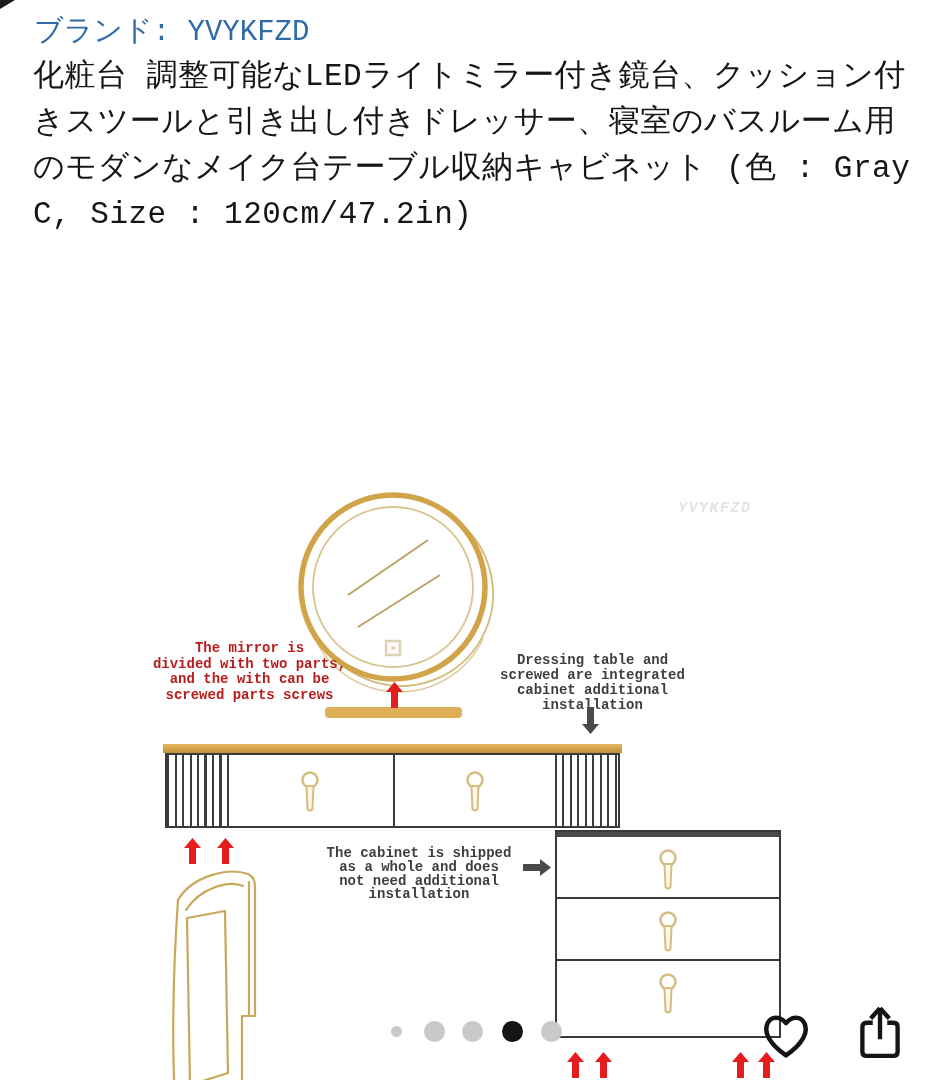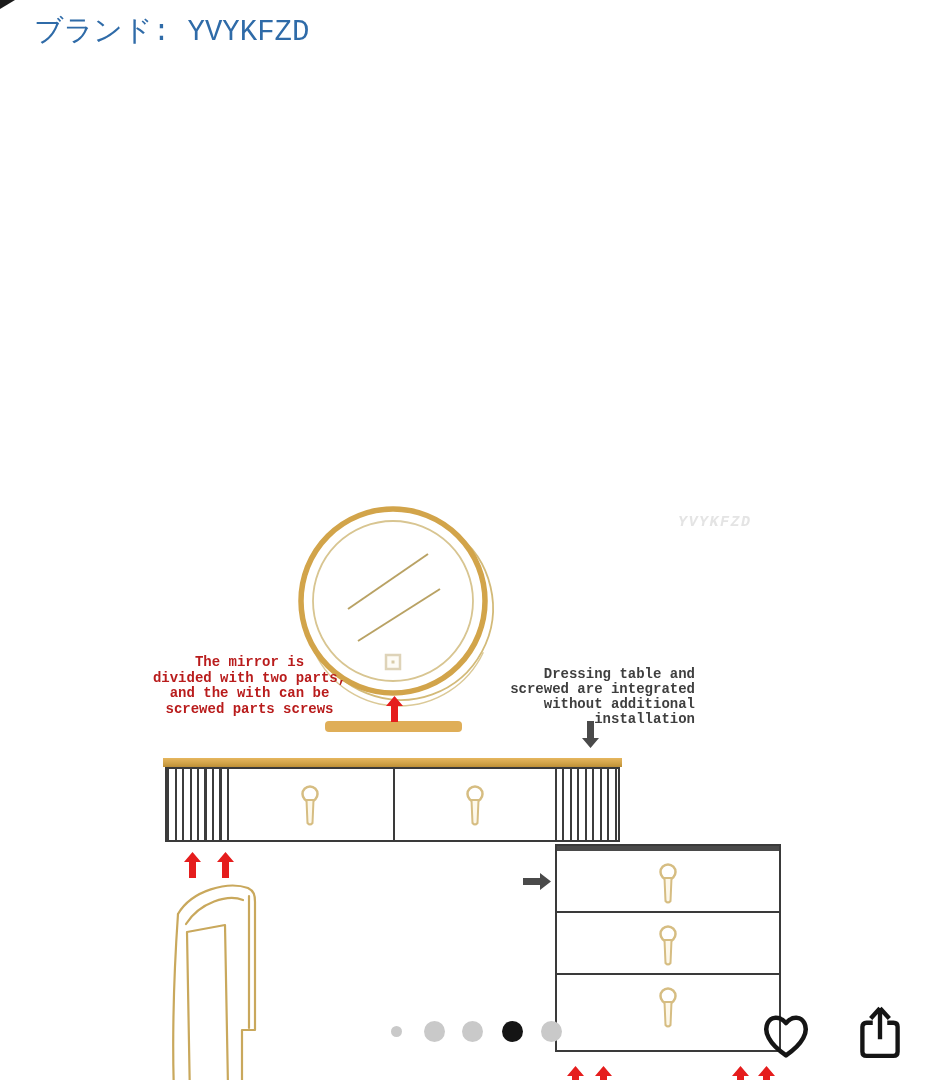--- a/index.html
+++ b/index.html
@@ -8,21 +8,21 @@
     font-family:Liberation Mono, monospace;
     padding-left:30px;
   }
   
   .corner-mark{position:absolute;left:0;top:0;width:15px;height:9px;background:#1b1b1b;
     clip-path:polygon(0 0,100% 0,0 100%);}
   .brand-link{position:absolute;left:34px;top:11px;font-size:29px;color:#2f6ba8;text-decoration:none;}
   .product-title{position:absolute;left:33px;top:54px;width:886px;font-size:31px;line-height:46px;
     color:#161616;font-weight:400;margin:0;letter-spacing:0.5px;}
   
-  .carousel{position:absolute;left:0;top:244px;width:946px;height:730px;background:#fff;}
+  .carousel{position:absolute;left:0;top:230px;width:946px;height:730px;background:#fff;}
   .watermark{position:absolute;left:678px;top:270px;font-size:15px;font-style:italic;font-weight:700;
     color:#e4e4e4;letter-spacing:1.5px;}
   .abs{position:absolute;}
   .note{position:absolute;font-size:14px;line-height:15.5px;font-weight:700;text-align:center;}
   .note span{display:block;}
   .note.red{color:#b91c1c;}
   .note.dark{color:#3f3f3f;font-size:14px;line-height:13.8px;}
   
   .table-top{position:absolute;left:163px;top:514px;width:459px;height:9px;
     background:linear-gradient(180deg,#e6b65e 0%,#d2a44a 55%,#bd8f36 100%);}
@@ -49,20 +49,21 @@
   .right-border{position:absolute;right:0;top:0;width:3px;height:1080px;background:#2c2c2c;}
 </style>
 </head>
 <body>
 
 <div class="screen">
 
   <div class="corner-mark"></div>
 
   <a class="brand-link" href="#">ブランド: YVYKFZD</a>
+  <p class="product-title">化粧台 調整可能なLEDライトミラー付き鏡台、クッション付きスツールと引き出し付きドレッサー、寝室のバスルーム用のモダンなメイク台テーブル収納キャビネット (色 : Gray C, Size : 120cm/47.2in)</p>
 
   <div class="carousel">
 
     <div class="watermark">YVYKFZD</div>
 
     <svg class="abs" style="left:283px;top:252px;" width="225" height="235">
       <path d="M 170.8 36.6 A 92 92 0 1 1 29.1 88.2" fill="none" stroke="#d3ba78" stroke-width="1.8"></path>
       <path d="M 200.3 156.3 A 93 93 0 0 1 31.7 156.3" fill="none" stroke="#dbc997" stroke-width="1.5"></path>
       <circle cx="110" cy="105" r="92" fill="#fff" stroke="#d2a44a" stroke-width="5.5"></circle>
       <circle cx="110" cy="105" r="80" fill="none" stroke="#d8c591" stroke-width="1.8"></circle>
@@ -76,24 +77,24 @@
       <polygon points="8.5,0 17,10 12,10 12,26 5,26 5,10 0,10" fill="#e51d1d"></polygon>
     </svg>
 
     <div class="note red" style="left:152px;top:411px;width:195px;">
       <span>The mirror is</span>
       <span>divided with two parts,</span>
       <span>and the with can be</span>
       <span>screwed parts screws</span>
     </div>
 
-    <div class="note dark" style="left:490px;top:423px;width:205px;line-height:15px;text-align:right;">
+    <div class="note dark" style="left:490px;top:423px;width:205px;line-height:15px;">
       <span>Dressing table and</span>
       <span>screwed are integrated</span>
-      <span>without additional installation</span>
+      <span>cabinet additional installation</span>
     </div>
     <svg class="abs" style="left:582px;top:477px;" width="17" height="27">
       <polygon points="8.5,27 0,17 5,17 5,0 12,0 12,17 17,17" fill="#4a4a4a"></polygon>
     </svg>
 
     <div class="table-top"></div>
     <div class="table-body">
       <div class="flute left"></div>
       <div class="flute right"></div>
       <div class="table-divider"></div>
@@ -106,20 +107,25 @@
         <path d="M 7.5 15 L 14.5 15 L 13.5 38 Q 11 41 8.5 38 Z" fill="#fdf8ea" stroke="#d6bd82" stroke-width="2"></path>
       </svg>
     </div>
     <svg class="abs" style="left:184px;top:608px;" width="17" height="26">
       <polygon points="8.5,0 17,10 12,10 12,26 5,26 5,10 0,10" fill="#e51d1d"></polygon>
     </svg>
     <svg class="abs" style="left:217px;top:608px;" width="17" height="26">
       <polygon points="8.5,0 17,10 12,10 12,26 5,26 5,10 0,10" fill="#e51d1d"></polygon>
     </svg>
 
+    <div class="note dark" style="left:298px;top:617px;width:242px;">
+      <span>The cabinet is shipped</span>
+      <span>as a whole and does</span>
+      <span>not need additional installation</span>
+    </div>
     <svg class="abs" style="left:523px;top:629px;" width="28" height="17">
       <polygon points="28,8.5 17,0 17,5 0,5 0,12 17,12 17,17" fill="#4a4a4a"></polygon>
     </svg>
 
     <div class="cabinet">
       <div class="cabinet-topstrip"></div>
       <div class="cab-row">
         <svg width="22" height="42">
           <circle cx="11" cy="9" r="7.5" fill="#fff" stroke="#d6bd82" stroke-width="2.5"></circle>
           <path d="M 7.5 15 L 14.5 15 L 13.5 38 Q 11 41 8.5 38 Z" fill="#fdf8ea" stroke="#d6bd82" stroke-width="2"></path>

